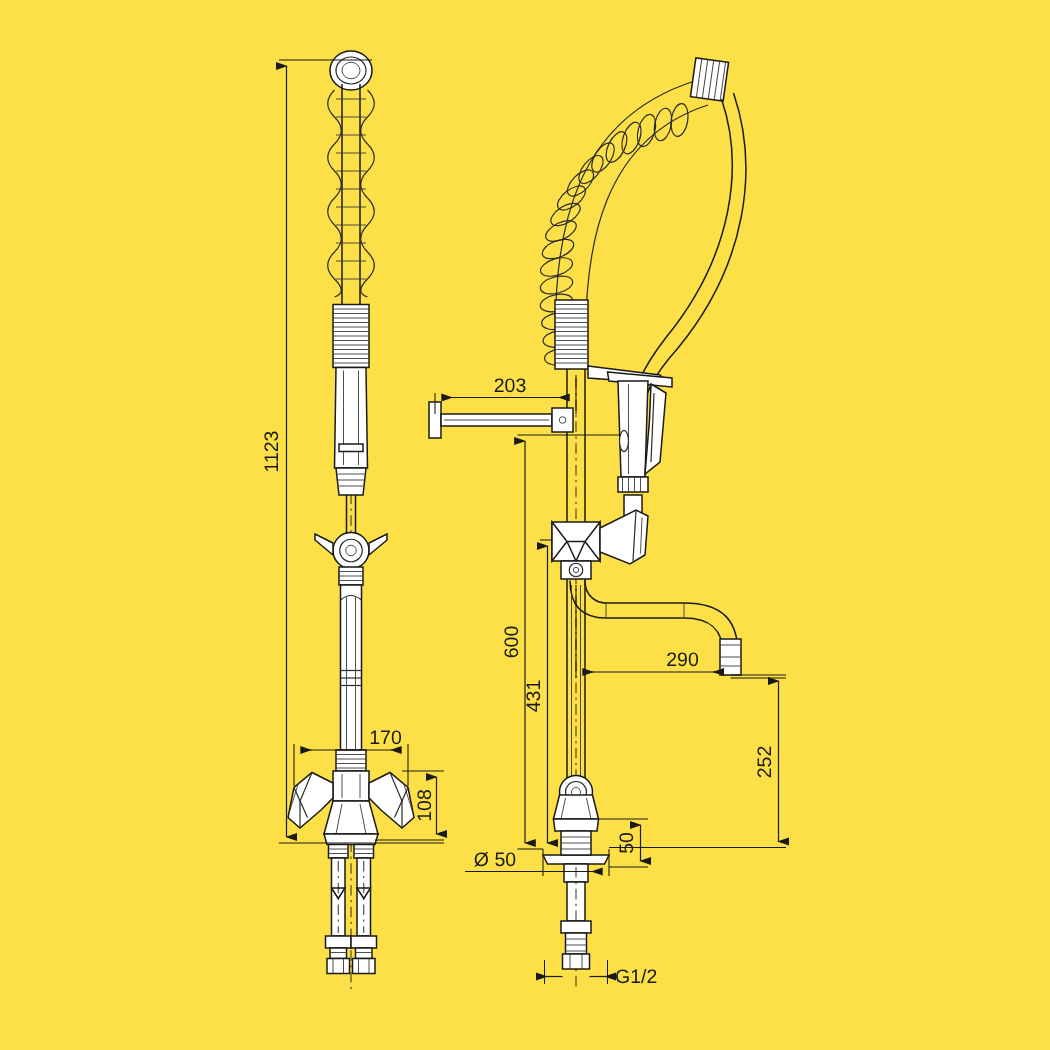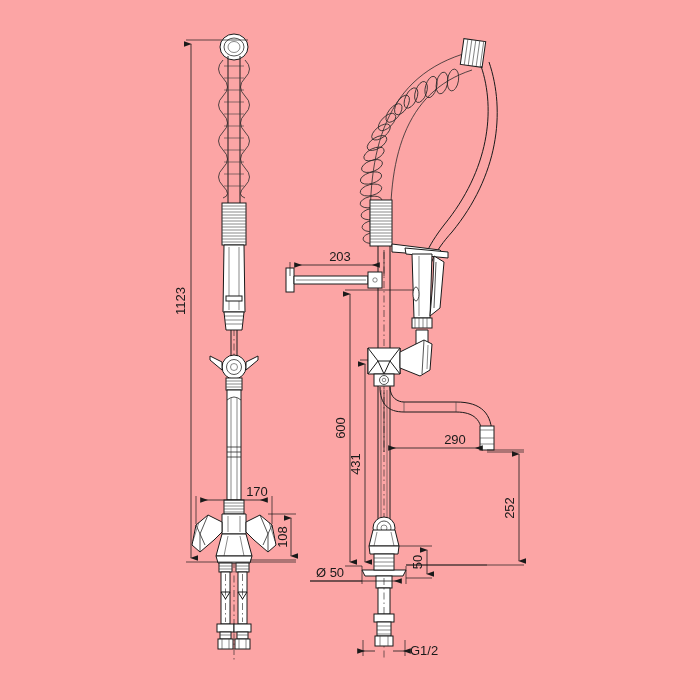--- a/index.html
+++ b/index.html
@@ -1,17 +1,17 @@
 <!DOCTYPE html>
 <html><head>
 <meta charset="utf-8">
 <style>
   html,body{margin:0;padding:0;background:#ffffff;}
   body{width:700px;height:700px;overflow:hidden;font-family:"Liberation Sans",sans-serif;}
-  #stage{position:relative;width:700px;height:700px;background:#fca5a5;}
+  #stage{position:relative;width:700px;height:700px;background:#fde047;}
   svg#drawing{position:absolute;left:0;top:0;width:700px;height:700px;display:block;}
   .dimtext{font-family:"Liberation Sans",sans-serif;font-size:13px;fill:#1a1a1a;}
   .ln{stroke:#1a1a1a;fill:none;stroke-width:1;}
   .lnthin{stroke:#2a2a2a;fill:none;stroke-width:0.8;}
   .lnhair{stroke:#3a3a3a;fill:none;stroke-width:0.6;}
   .dim{stroke:#1a1a1a;fill:none;stroke-width:0.8;}
   .ext{stroke:#1a1a1a;fill:none;stroke-width:0.7;}
   .fillw{fill:#ffffff;}
   .ctr{stroke:#1a1a1a;fill:none;stroke-width:0.6;stroke-dasharray:7 3 1.5 3;}
 </style>

